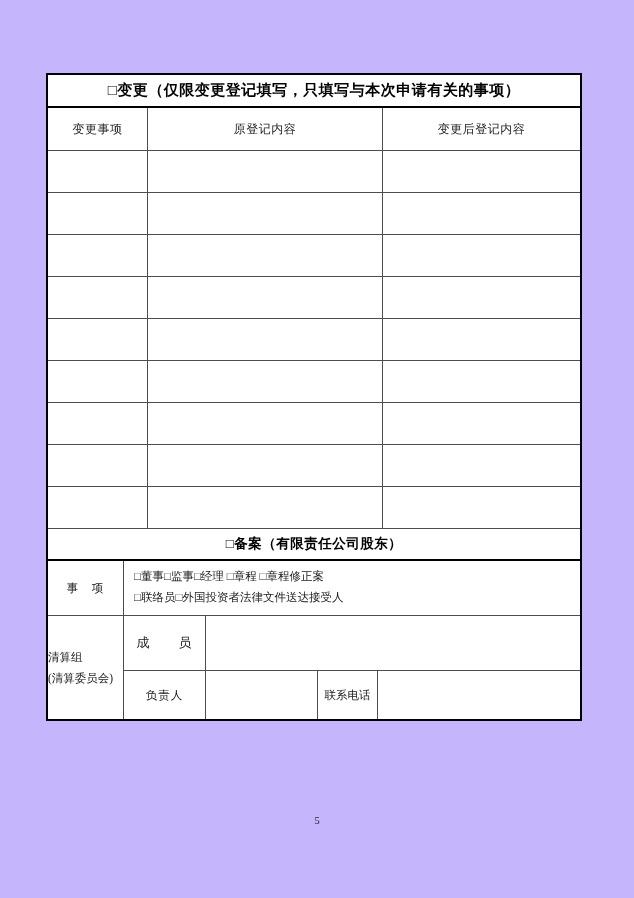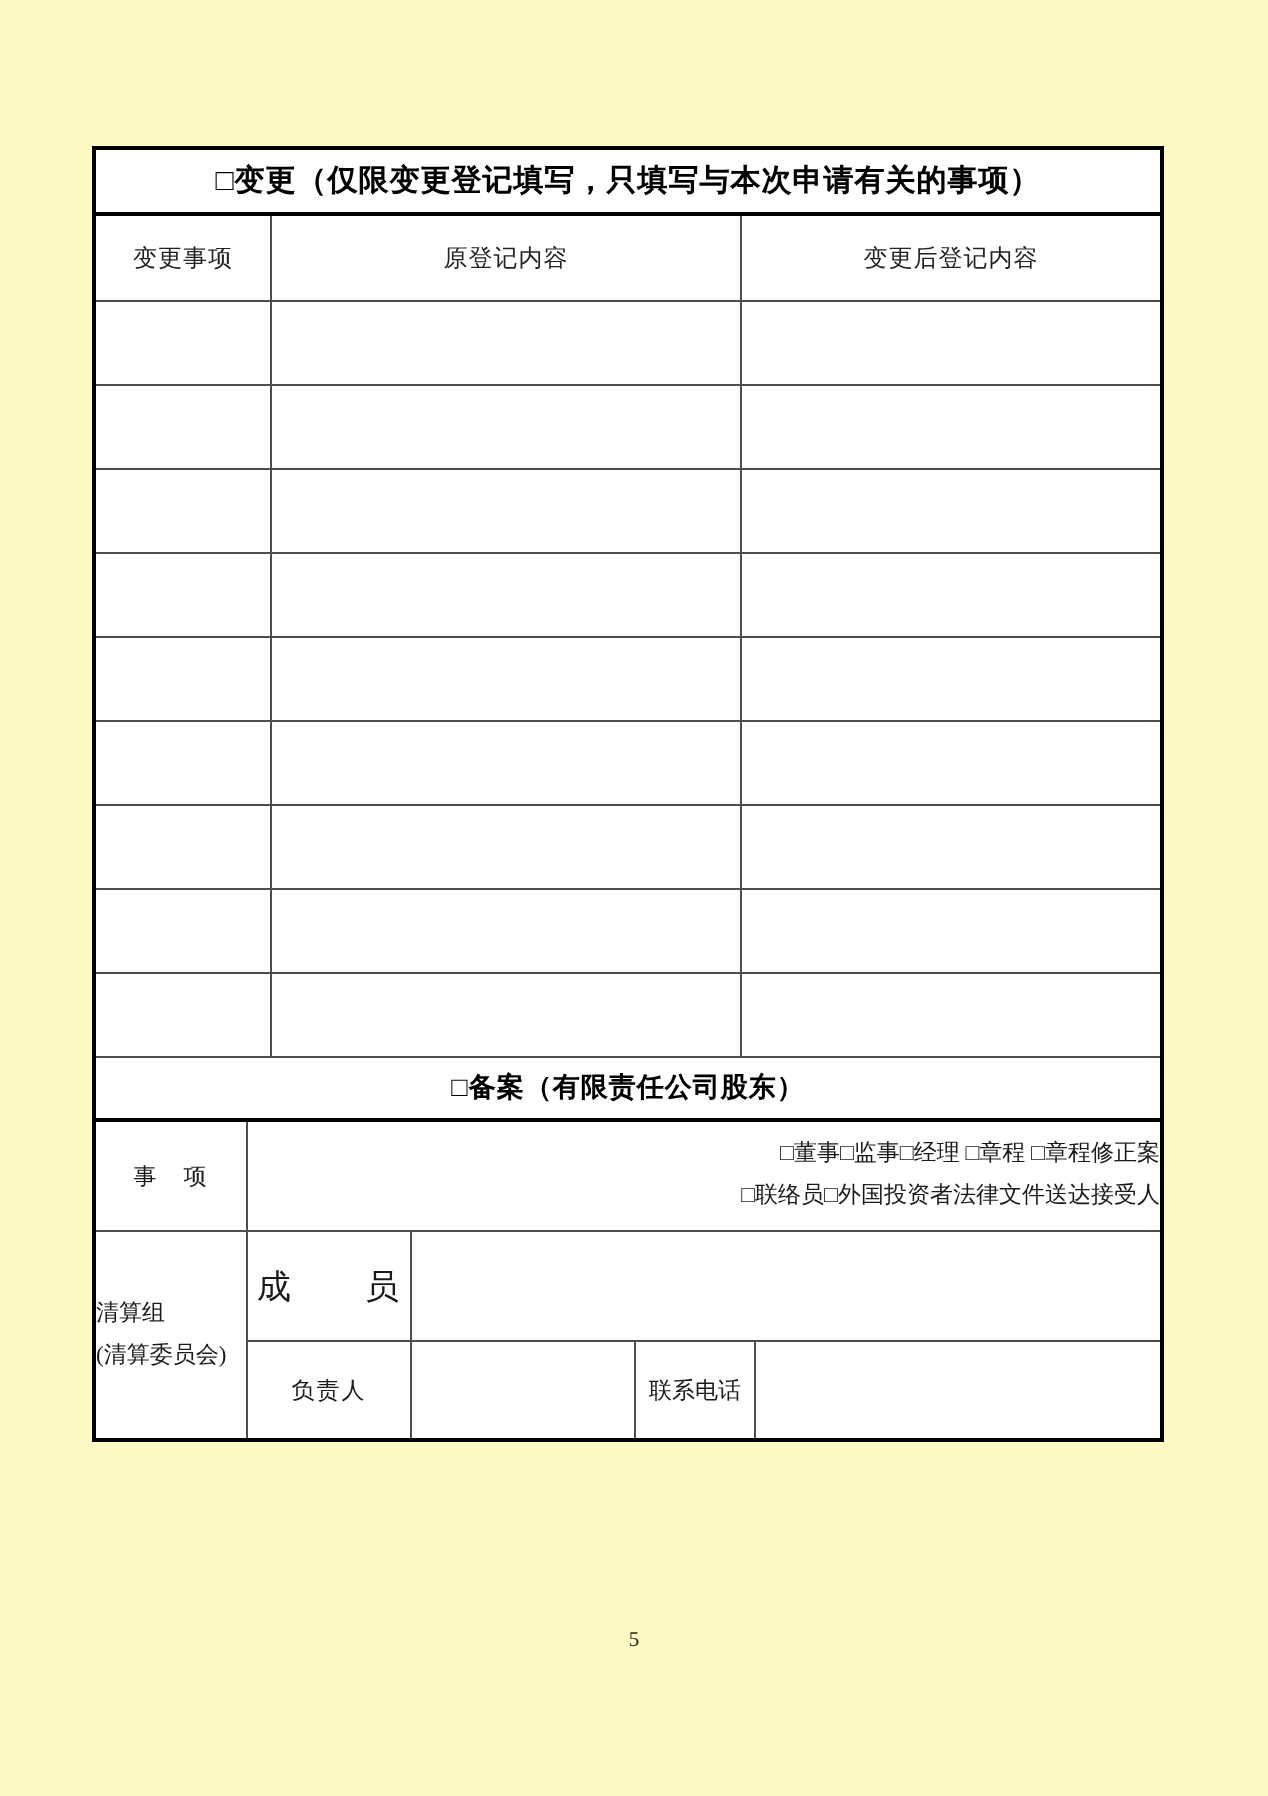--- a/index.html
+++ b/index.html
@@ -2,21 +2,21 @@
 <html><head>
 <meta charset="utf-8">
 <style>
   html,body { margin:0; padding:0; }
   body {
     width:634px; height:898px; background:#ffffff;
     font-family:"Liberation Serif","DejaVu Serif",serif;
     color:#1a1a1a;
     -webkit-font-smoothing:antialiased;
   }
-  .page { position:relative; width:634px; height:898px; background:#fef9c3; overflow:hidden; }
+  .page { position:relative; width:634px; height:898px; background:#c4b5fd; overflow:hidden; }
 
   .form {
     position:absolute; left:46px; top:73px; width:536px;
     box-sizing:border-box; border:2px solid #000; background:#fff;
   }
   .row { display:flex; box-sizing:border-box; border-bottom:1px solid #4d4d4d; }
   .row.no-bb { border-bottom:none; }
   .cell { box-sizing:border-box; border-right:1px solid #4d4d4d; display:flex; align-items:center; justify-content:center; }
   .cell.last { border-right:none; }
   .cell.grow { flex:1 1 auto; }
@@ -25,50 +25,50 @@
     box-sizing:border-box;
     display:flex; align-items:center; justify-content:center;
     font-family:"Liberation Sans","DejaVu Sans",sans-serif;
     font-weight:bold; color:#000;
     border-bottom:2px solid #000;
   }
   .change-title { height:33px; font-size:15px; letter-spacing:0.5px; }
   .filing-title { height:32px; font-size:13.5px; letter-spacing:0.5px; }
 
   .header-row { height:43px; font-size:12px; letter-spacing:0.5px; color:#222; }
-  .col-item   { width:88px; }
+  .col-item   { width:100px; }
   .col-orig   { width:235px; }
 
   .empty-row { height:42px; }
 
   .note-cell {
     box-sizing:border-box; height:81px; border-bottom:1px solid #4d4d4d;
     padding:3px 5px 0 5px; font-size:11.5px; line-height:19px;
     text-align:justify; color:#111;
   }
   .note-cell p { margin:0; text-indent:1.5em; }
 
   .item-row { height:55px; font-size:11.5px; }
   .item-label { width:76px; letter-spacing:1px; }
   .item-content {
     flex:1 1 auto; box-sizing:border-box; border-right:none;
     display:flex; flex-direction:column; justify-content:space-evenly;
-    align-items:flex-end; padding:2px 0 4px 10px;
+    align-items:flex-start; padding:2px 0 4px 10px;
   }
   .item-line { display:flex; }
   .item-line .right-part { margin-left:auto; }
 
   .liq-block { display:flex; box-sizing:border-box; }
   .liq-label {
     width:76px; box-sizing:border-box; border-right:1px solid #4d4d4d;
     display:flex; flex-direction:column; align-items:flex-start; justify-content:center;
     font-size:11.5px; line-height:21px; text-align:center;
   }
   .liq-rows { flex:1 1 auto; display:flex; flex-direction:column; }
-  .member-row { height:55px; font-size:17px; }
+  .member-row { height:55px; font-size:13px; }
   .leader-row { height:48px; font-size:11.5px; }
   .sub-label { width:82px; letter-spacing:1px; }
   .val-1 { width:112px; }
   .phone-label { width:60px; font-size:11.5px; }
 
   .page-number {
     position:absolute; left:0; right:0; top:815px;
     text-align:center; font-size:10.5px; color:#222;
   }
 </style>

